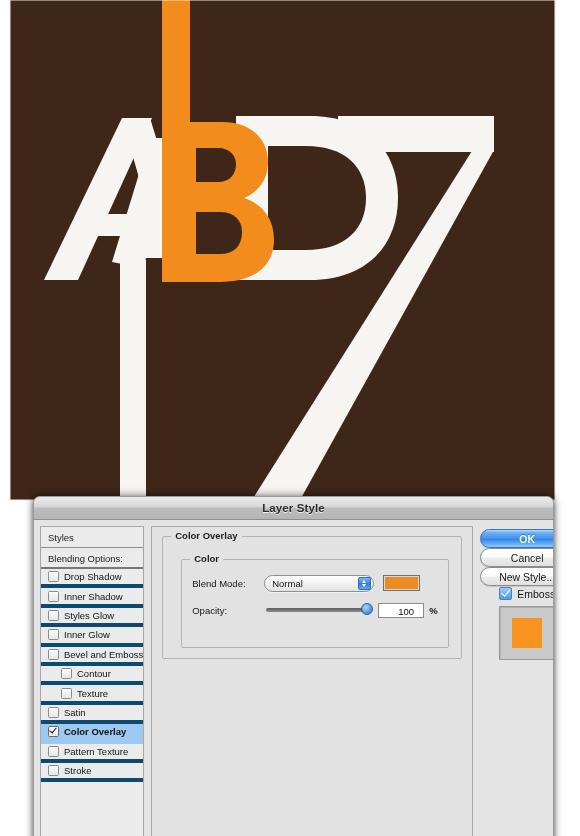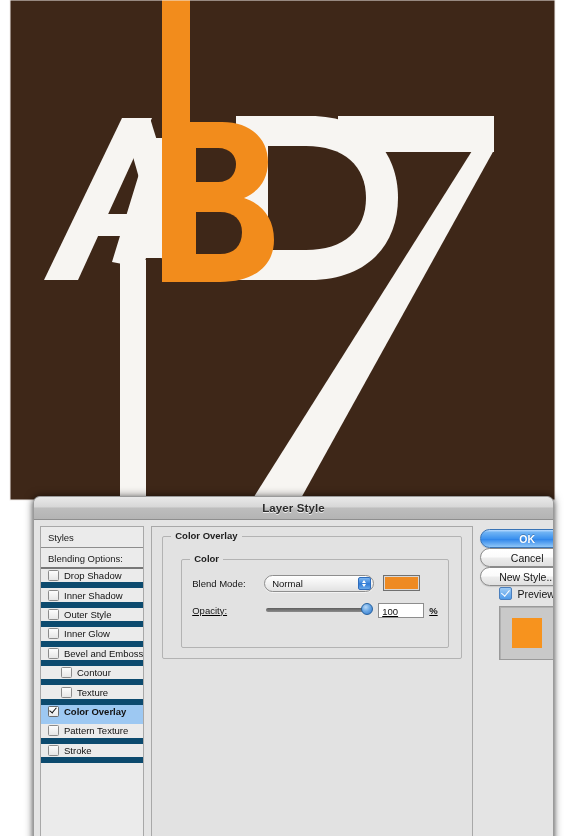--- a/index.html
+++ b/index.html
@@ -91,21 +91,21 @@
     box-sizing: border-box;
   }
   .styles-head.thick { border-bottom-width: 2px; border-bottom-color: #777; }
   .style-row {
     height: 19.4px;
     display: flex;
     align-items: center;
     font-size: 9.5px;
     color: #111;
     padding-left: 7px;
-    border-bottom: 6px solid #0c4a6e;
+    border-bottom: 4px solid #0c4a6e;
     box-sizing: border-box;
     background: #ebebeb;
     white-space: nowrap;
   }
   .style-row.indent { padding-left: 20px; }
   .style-row.selected {
     background: #9dc8f2;
     font-weight: bold;
     border-bottom-color: #9dc8f2;
   }
@@ -163,21 +163,21 @@
   }
   #color-overlay-group { margin-top: 1px; }
   #color-group { margin: 12px 4px 0 10px; padding: 14px 10px 12px 10px; }
 
   .field-row {
     display: flex;
     align-items: center;
     height: 18px;
     margin-bottom: 9px;
   }
-  .field-row:last-child { margin-bottom: 16px; text-decoration: underline; }
+  .field-row:last-child { margin-bottom: 16px; }
   .field-label {
     font-size: 9.5px;
     color: #141414;
     width: 66px;
     margin-right: 6px;
     flex: 0 0 auto;
   }
 
   
   .popup {
@@ -259,21 +259,21 @@
     border: 1px solid #25619f;
     box-sizing: border-box;
   }
   .num-field {
     width: 46px;
     height: 15px;
     border: 1px solid #8d8d8d;
     background: #ffffff;
     font-size: 9.5px;
     color: #111;
-    padding-left: 3px;
+    padding-left: 19px;
     line-height: 15px;
     box-sizing: border-box;
   }
   .pct {
     font-size: 9.5px;
     color: #141414;
     margin-left: 5px;
     font-weight: bold;
   }
 
@@ -439,37 +439,41 @@
       <div class="style-row">
         <span class="cbox"></span>
         <span>Drop Shadow</span>
       </div>
       <div class="style-row">
         <span class="cbox"></span>
         <span>Inner Shadow</span>
       </div>
       <div class="style-row">
         <span class="cbox"></span>
-        <span>Outer Style</span>
+        <span>Styles Glow</span>
       </div>
       <div class="style-row">
         <span class="cbox"></span>
         <span>Inner Glow</span>
       </div>
       <div class="style-row">
         <span class="cbox"></span>
         <span>Bevel and Emboss</span>
       </div>
       <div class="style-row indent">
         <span class="cbox"></span>
         <span>Contour</span>
       </div>
       <div class="style-row indent">
         <span class="cbox"></span>
         <span>Texture</span>
+      </div>
+      <div class="style-row">
+        <span class="cbox"></span>
+        <span>Satin</span>
       </div>
       <div class="style-row selected" style="background: rgb(157, 200, 242); border-bottom-color: rgb(157, 200, 242);">
         <span class="cbox checked"></span>
         <span>Color Overlay</span>
       </div>
       <div class="style-row">
         <span class="cbox"></span>
         <span>Pattern Texture</span>
       </div>
       <div class="style-row">
@@ -508,21 +512,21 @@
       </div>
     </div>
 
     <div id="buttons-panel">
       <div class="btn primary">OK</div>
       <div class="btn">Cancel</div>
       <div class="btn">New Style...</div>
 
       <div id="preview-row">
         <span id="preview-checkbox"></span>
-        <span id="preview-label">Preview</span>
+        <span id="preview-label">Emboss</span>
       </div>
 
       <div id="preview-thumb" style="background: rgb(201, 201, 201);">
         <div id="preview-thumb-shape" style="background: rgb(247, 147, 30);"></div>
       </div>
     </div>
 
   </div>
 
   <div id="resize-grip">

